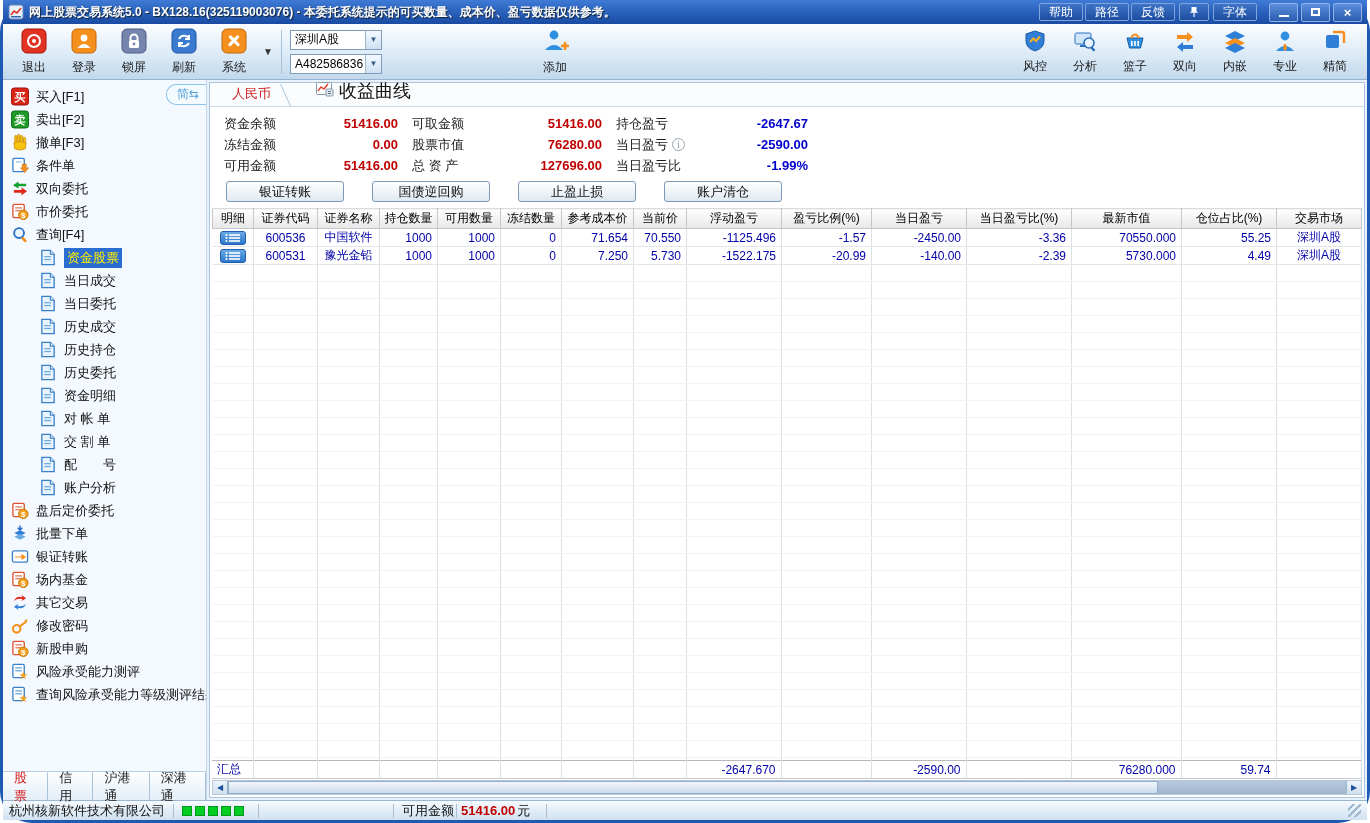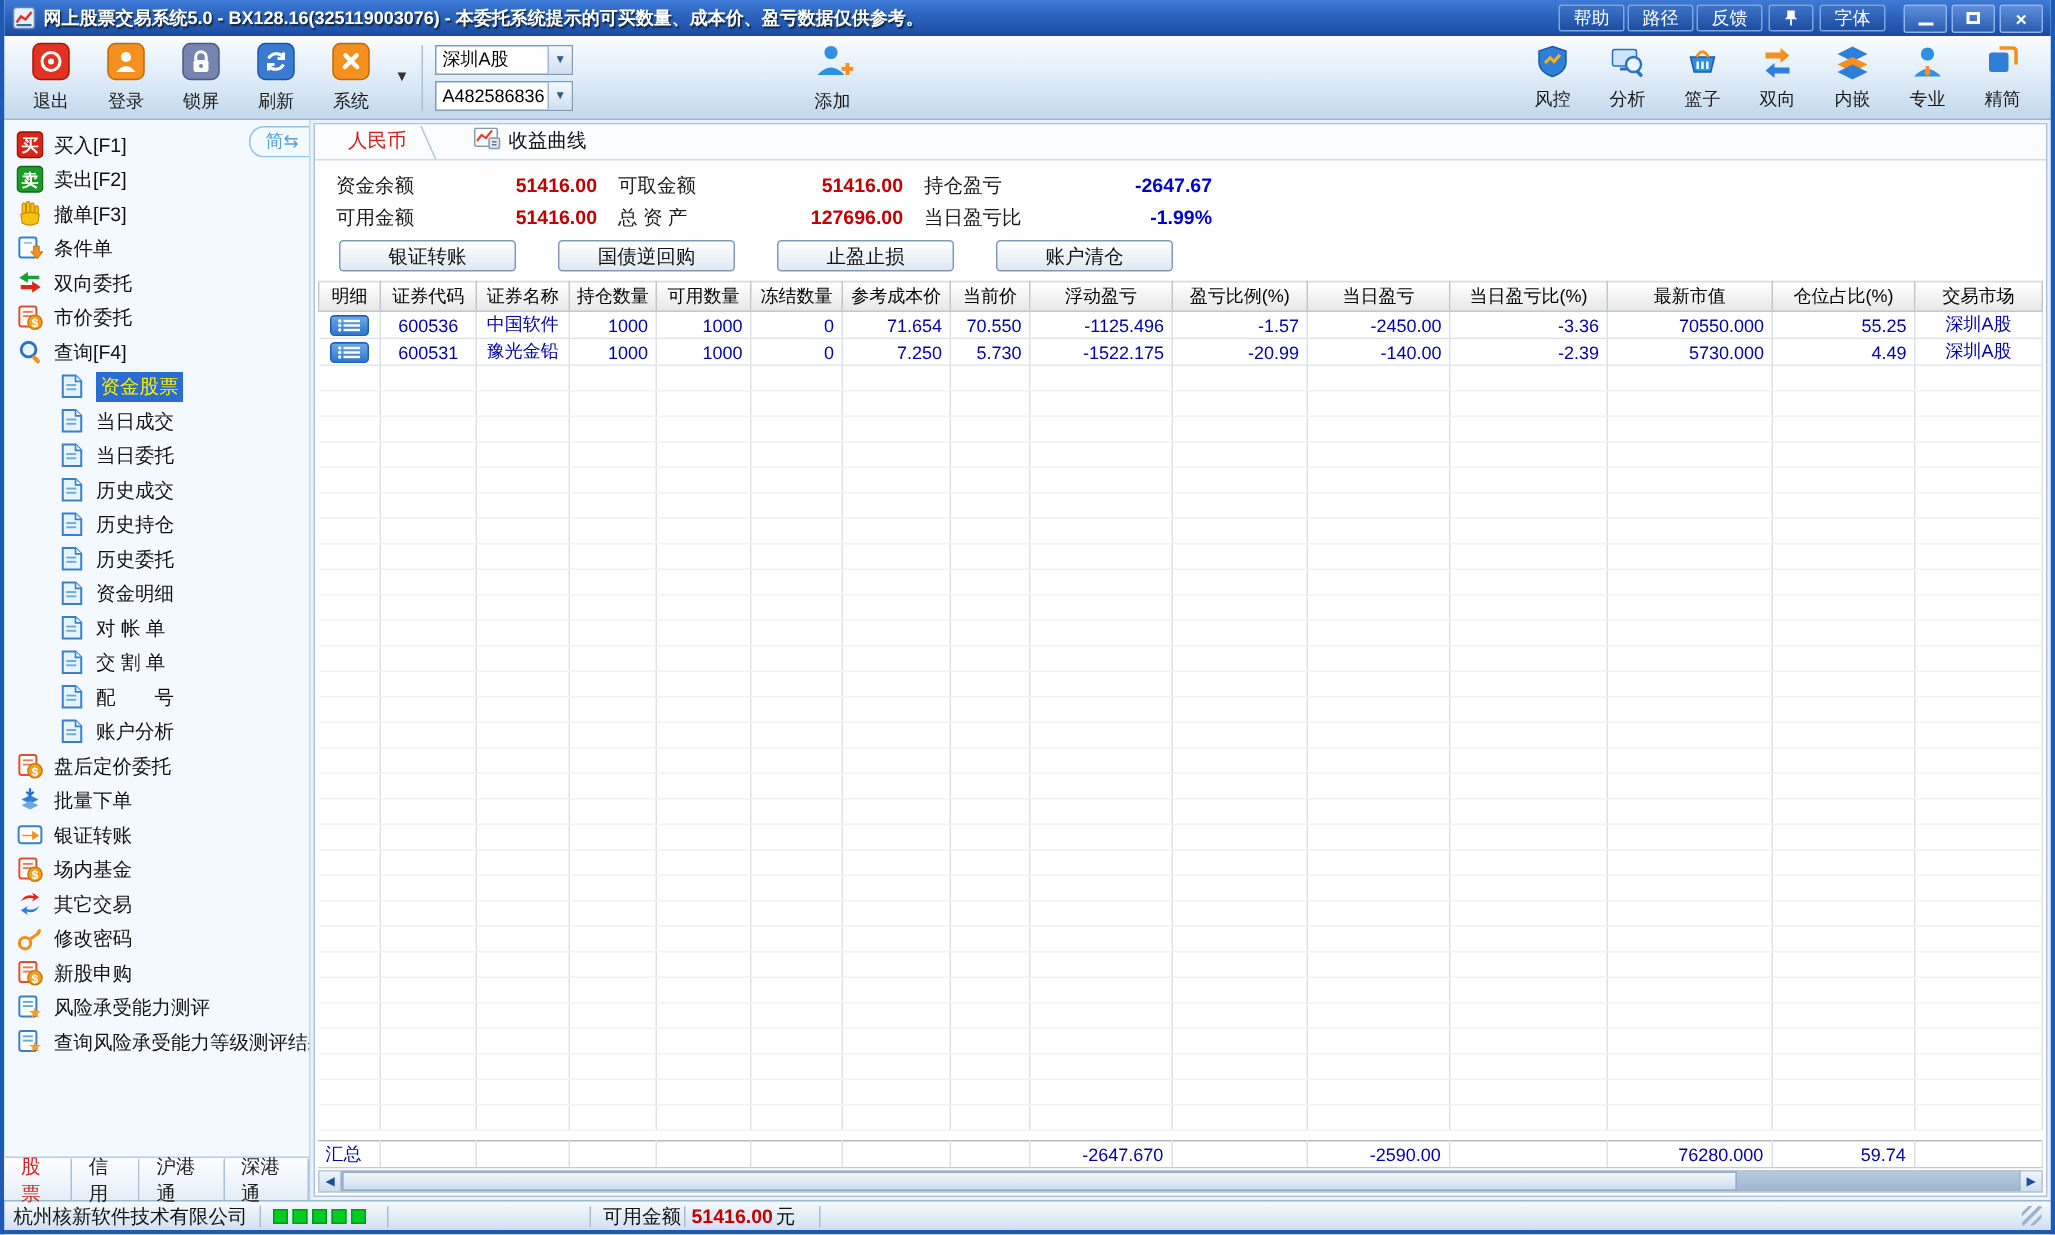--- a/index.html
+++ b/index.html
@@ -1,20 +1,20 @@
 <!DOCTYPE html>
 <html><head>
 <meta charset="utf-8">
 <style>
   * { margin:0; padding:0; box-sizing:border-box; }
   html,body { width:1370px; height:823px; overflow:hidden; }
   body { font-family:"Liberation Sans","DejaVu Sans",sans-serif; font-size:12px; }
   .window { width:1370px; height:823px; display:flex; flex-direction:column;
             border-left:3px solid #1e59b4; border-right:3px solid #1e59b4; border-bottom:3px solid #1e59b4;
-            background:#e9f2fa; }
+            background:#e9f2fa;border-radius:32px; }
 
   
   .titlebar { height:24px; background:linear-gradient(#3f7bd6,#2b63bd 45%,#1a4ba3);
               display:flex; align-items:center; padding:0 5px; flex:none; }
   .app-icon { width:16px; height:16px; margin-right:5px; flex:none; }
   .title-text { color:#fff; font-weight:bold; font-size:12px; white-space:nowrap; text-shadow:1px 1px 1px #123; }
   .titlebar-right { margin-left:auto; display:flex; align-items:center; gap:4px; }
   .tb-btn { height:18px; padding:0 9px; background:linear-gradient(#3e74c8,#1c4da0); border:1px solid #7fa4dc;
             border-radius:2px; color:#fff; font-size:12px; line-height:16px; cursor:default; }
   .tb-pin { width:30px; display:flex; align-items:center; justify-content:center; }
@@ -56,21 +56,21 @@
   .side-tabs { flex:none; height:29px; display:flex; border-top:1px solid #b8cfe4; background:#eaf3fb; }
   .side-tab { border-right:1px solid #a9c2d9; border-top:1px solid #fff; background:linear-gradient(#fcfeff,#e4eef7);
               padding:0 11px; font-size:13px; color:#222; display:flex; align-items:center; }
   .side-tab.active { color:#d42020; }
 
   
   .main { flex:1; margin:2px 2px 2px 2px; border:1px solid #a9c4dc; background:#fff; display:flex; flex-direction:column; min-width:0; }
   .rmb-tabs { height:24px; flex:none; background:#fafcfe; border-bottom:1px solid #ccdcea; display:flex; align-items:flex-end; }
   .tab-active { position:relative; margin-left:10px; padding:3px 8px 3px 12px; color:#cc2020; font-size:13px; }
   .tab-slant { width:1px; height:22px; background:#a8c4dc; transform:skewX(24deg); margin:0 22px 0 6px; }
-  .tab-plain { display:flex; align-items:center; gap:5px; padding:3px 8px; font-size:13px; color:#111; }
+  .tab-plain { display:flex; align-items:center; gap:5px; padding:3px 8px; font-size:18px; color:#111; }
 
   .summary { flex:none; padding:6px 0 2px 14px; }
   .sum-row { display:flex; height:21px; align-items:center; font-size:13px; }
   .sum-label { color:#1a1a1a; }
   .sum-val { text-align:right; font-weight:bold; }
   .sum-val.red { color:#c00000; } .sum-val.blue { color:#0000cc; }
   .c1l{width:72px;} .c1v{width:102px;} .c2l{width:78px;margin-left:14px;} .c2v{width:112px;}
   .c3l{width:92px;margin-left:14px;display:flex;align-items:center;gap:4px;} .c3v{width:100px;}
   .info-dot { width:13px; height:13px; border:1px solid #9aa4ae; border-radius:50%; color:#8a949e; font-size:10px;
               display:inline-flex; align-items:center; justify-content:center; font-family:"Liberation Serif",serif; }
@@ -607,20 +607,31 @@
       <div class="summary" id="summary">
           <div class="sum-row">
             <span class="sum-label c1l"><span>资金余额</span></span>
             <span class="sum-val c1v red">51416.00</span>
             <span class="sum-label c2l"><span>可取金额</span></span>
             <span class="sum-val c2v red">51416.00</span>
             <span class="sum-label c3l">
               <span>持仓盈亏</span>
             </span>
             <span class="sum-val c3v blue">-2647.67</span>
+          </div>
+          <div class="sum-row">
+            <span class="sum-label c1l"><span>冻结金额</span></span>
+            <span class="sum-val c1v red">0.00</span>
+            <span class="sum-label c2l"><span>股票市值</span></span>
+            <span class="sum-val c2v red">76280.00</span>
+            <span class="sum-label c3l">
+              <span>当日盈亏</span>
+              <span class="info-dot">i</span>
+            </span>
+            <span class="sum-val c3v blue">-2590.00</span>
           </div>
           <div class="sum-row">
             <span class="sum-label c1l"><span>可用金额</span></span>
             <span class="sum-val c1v red">51416.00</span>
             <span class="sum-label c2l"><span>总 资 产</span></span>
             <span class="sum-val c2v red">127696.00</span>
             <span class="sum-label c3l">
               <span>当日盈亏比</span>
             </span>
             <span class="sum-val c3v blue">-1.99%</span>

